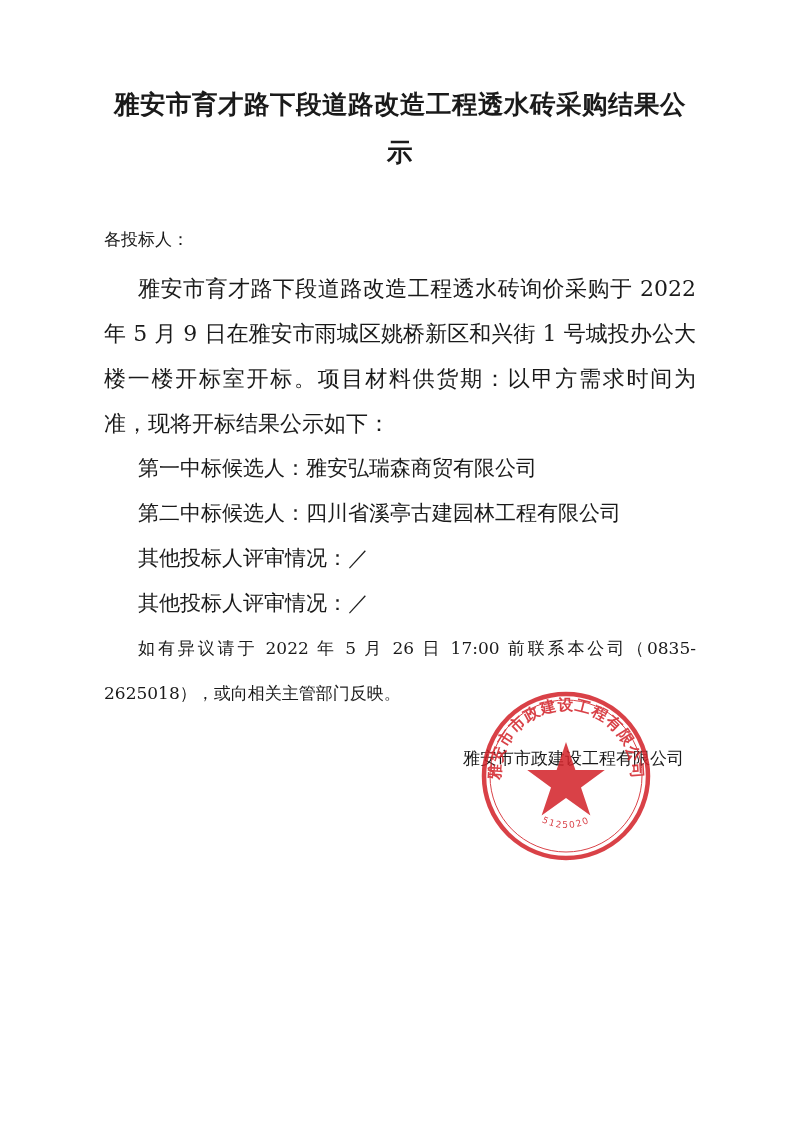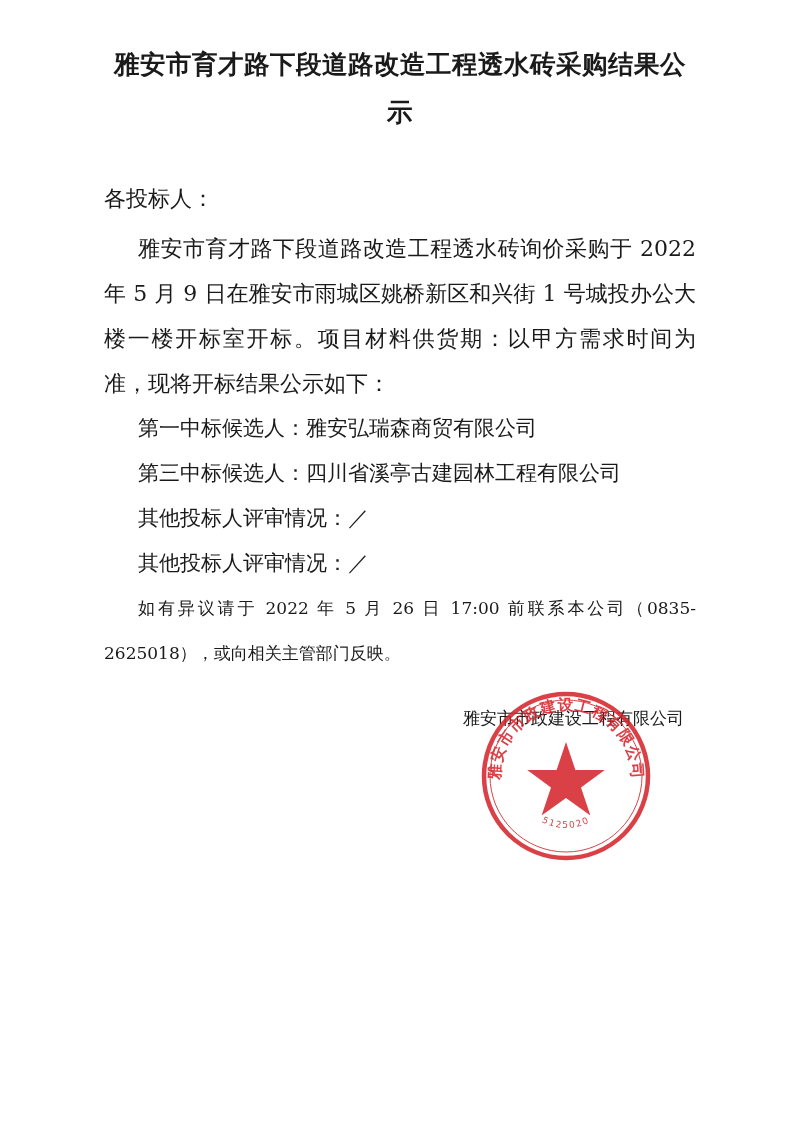--- a/index.html
+++ b/index.html
@@ -13,33 +13,33 @@
     font-family: "DejaVu Serif", "Liberation Serif", serif;
     color: #1a1a1a;
     position: relative;
     overflow: hidden;
   }
   .page {
     position: relative;
     width: 800px;
     height: 1052px;
     box-sizing: border-box;
-    padding: 40px 104px 0 104px;
+    padding: 80px 104px 0 104px;
   }
   .doc-title {
     font-size: 25.5px;
     line-height: 48px;
     font-weight: 700;
     text-align: center;
     letter-spacing: 0.5px;
     margin: 0 0 40px 0;
     padding: 0 6px;
   }
   .salutation {
-    font-size: 22px;
+    font-size: 17px;
     line-height: 46px;
     margin: 0 0 2px 0;
   }
   .para {
     font-size: 22px;
     line-height: 45px;
     margin: 0;
     text-align: justify;
     text-justify: inter-ideograph;
     text-align-last: left;
@@ -114,21 +114,21 @@
 <div class="page">
 
   <h1 class="doc-title">雅安市育才路下段道路改造工程透水砖采购结果公示</h1>
 
   <p class="salutation">各投标人：</p>
 
   <div class="body-block">
     <p class="para indent">雅安市育才路下段道路改造工程透水砖询价采购于 2022 年 5 月 9 日在雅安市雨城区姚桥新区和兴街 1 号城投办公大楼一楼开标室开标。项目材料供货期：以甲方需求时间为准，现将开标结果公示如下：</p>
 
     <p class="list-line">第一中标候选人：雅安弘瑞森商贸有限公司</p>
-    <p class="list-line">第三中标候选人：四川省溪亭古建园林工程有限公司</p>
+    <p class="list-line">第二中标候选人：四川省溪亭古建园林工程有限公司</p>
     <p class="list-line">其他投标人评审情况：／</p>
     <p class="list-line">其他投标人评审情况：／</p>
 
     <p class="notice-para">如有异议请于 2022 年 5 月 26 日 17:00 前联系本公司（0835-2625018），或向相关主管部门反映。</p>
 
   </div>
 
   <div class="signature">
     <div class="sig-line">雅安市市政建设工程有限公司</div>
   </div>

